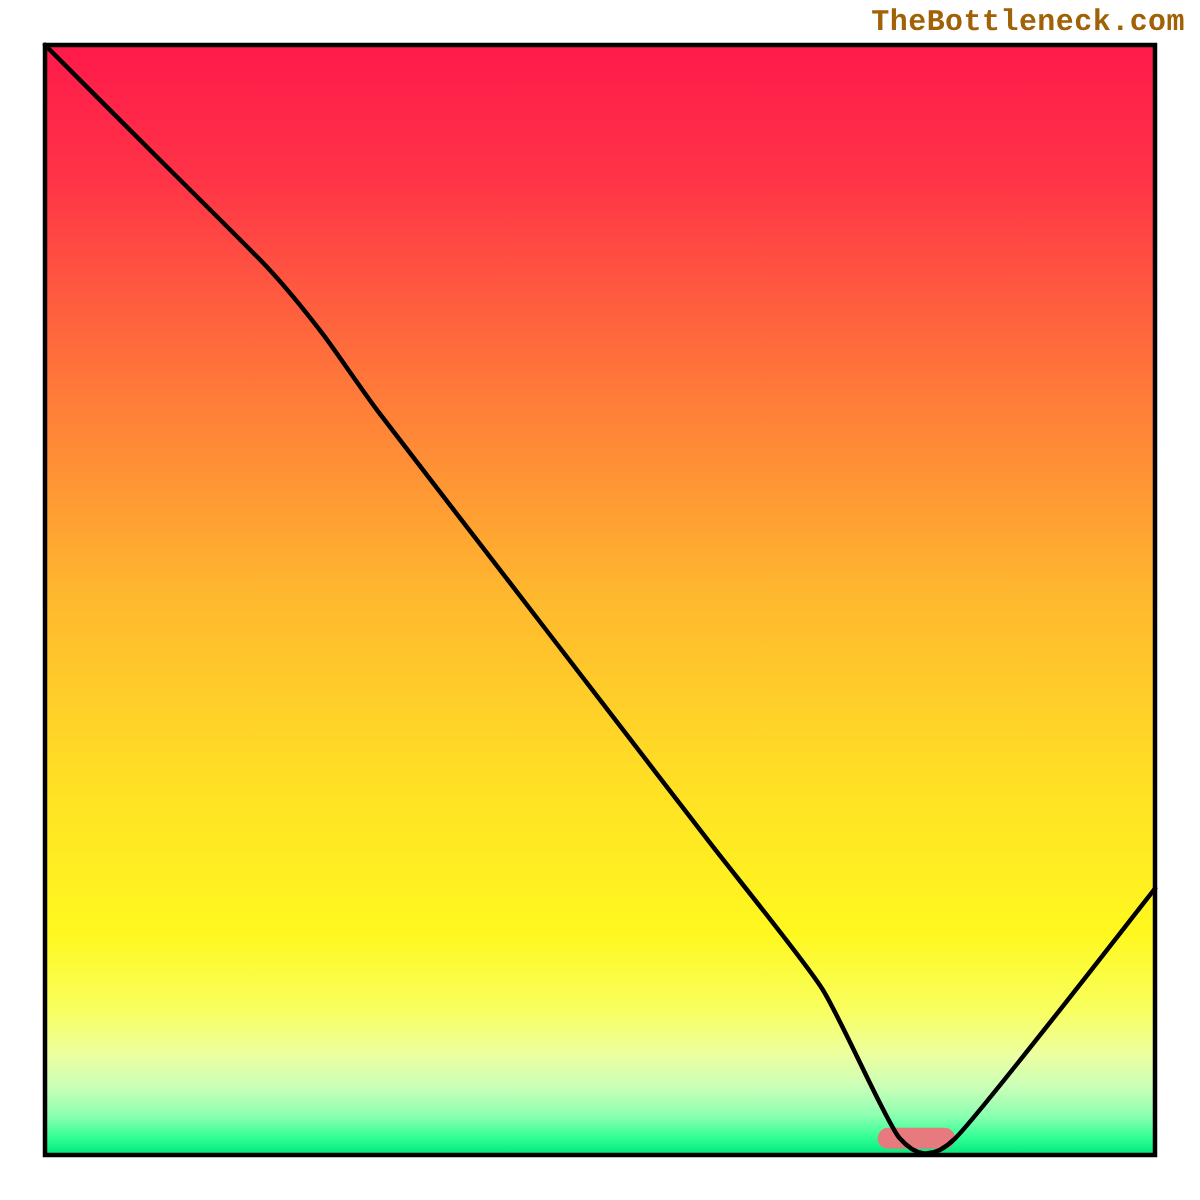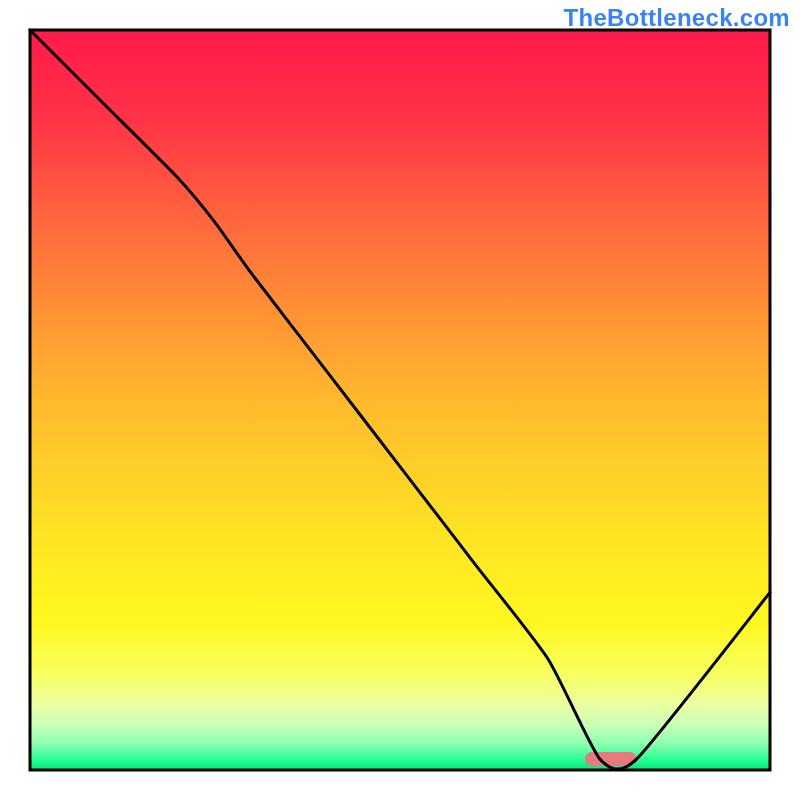--- a/index.html
+++ b/index.html
@@ -12,24 +12,24 @@
   }
   .chart-container {
     position: relative;
     width: 800px;
     height: 800px;
   }
   .watermark {
     position: absolute;
     top: 4px;
     right: 10px;
-    font-family: Liberation Sans, sans-serif;
-    font-size: 24px;
+    font-family: Liberation Mono, monospace;
+    font-size: 20px;
     font-weight: 600;
-    color: #3b82f6;
+    color: #a16207;
     letter-spacing: 0.3px;
     z-index: 10;
   }
   svg {
     display: block;
   }
 </style>
 </head>
 <body>
 

